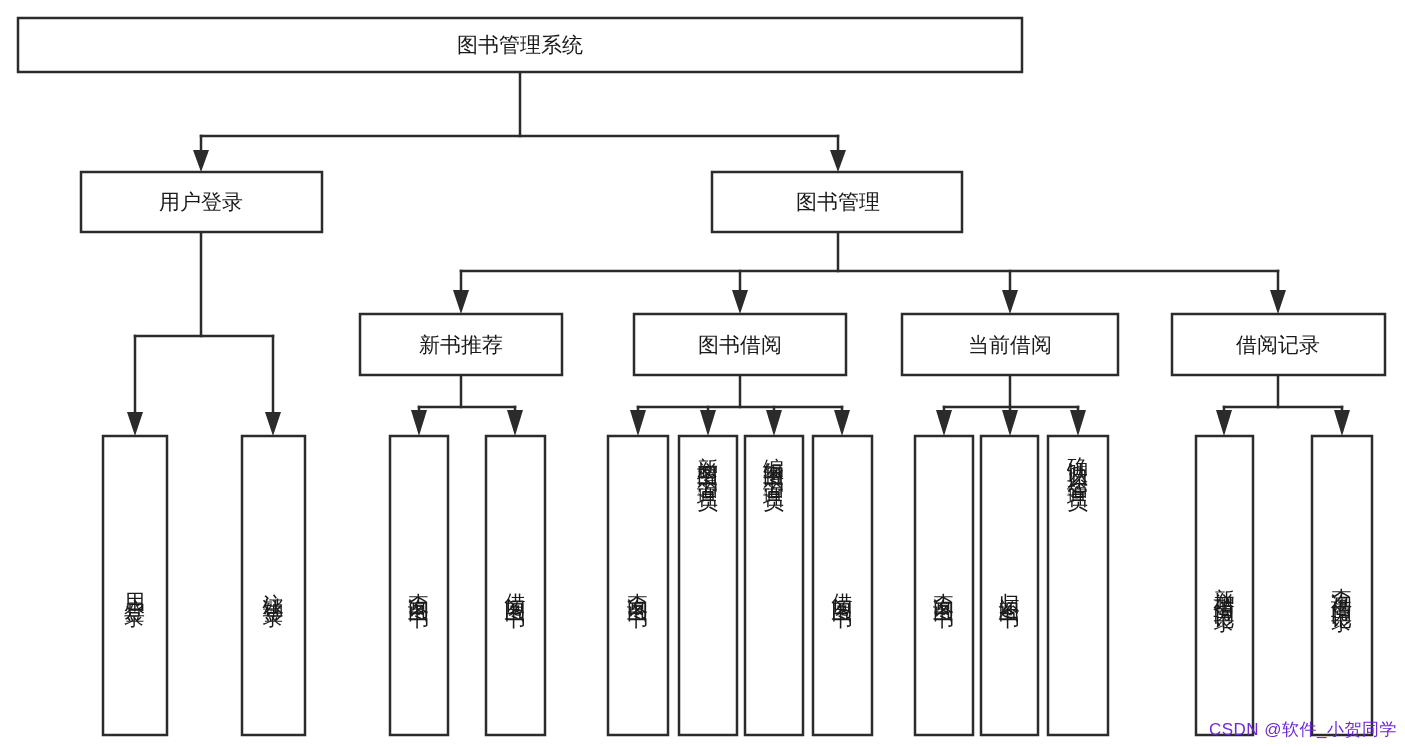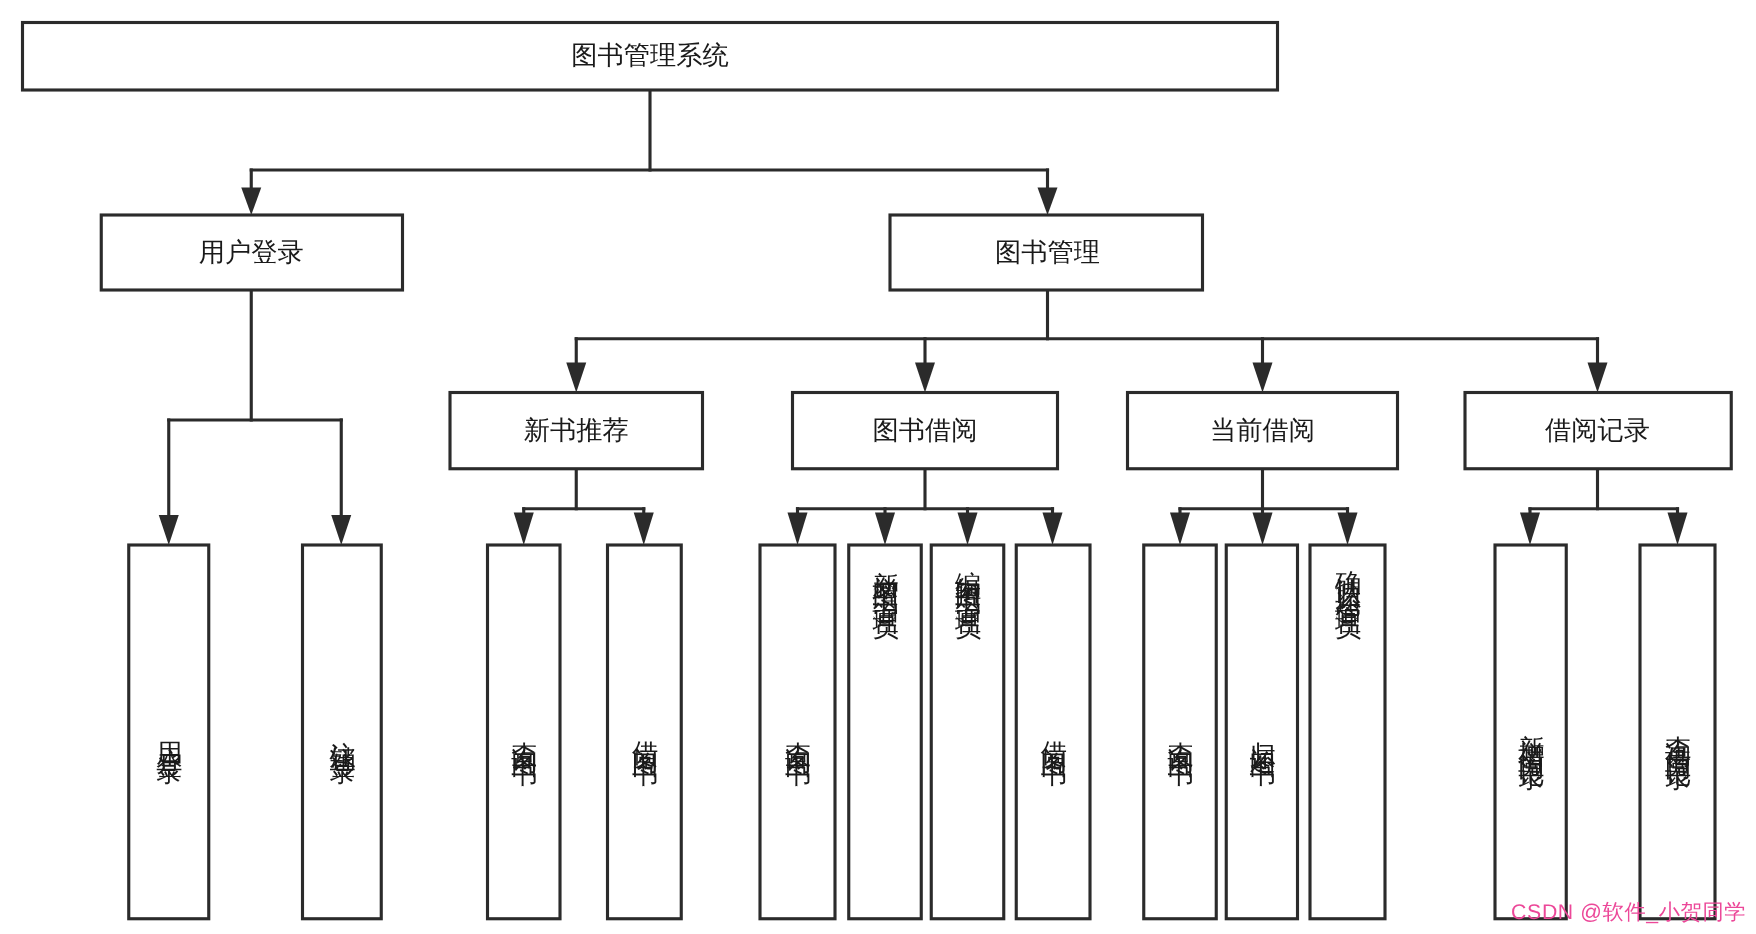--- a/index.html
+++ b/index.html
@@ -60,21 +60,21 @@
     pointer-events: none;
   }
   .leaf-label-wrap.center { align-items: center; }
   .leaf-label-wrap.top { align-items: flex-start; padding-top: 4px; box-sizing: border-box; }
   .watermark {
     position: absolute;
     right: 8px;
     bottom: 6px;
     font-family: "Liberation Sans", "DejaVu Sans", sans-serif;
     font-size: 17px;
-    color: #ec4899;
+    color: #6d28d9;
     letter-spacing: 0.5px;
     white-space: nowrap;
   }
 </style>
 </head>
 <body>
 
 <svg id="diagram" viewBox="0 0 1405 747">
 
   <g>

